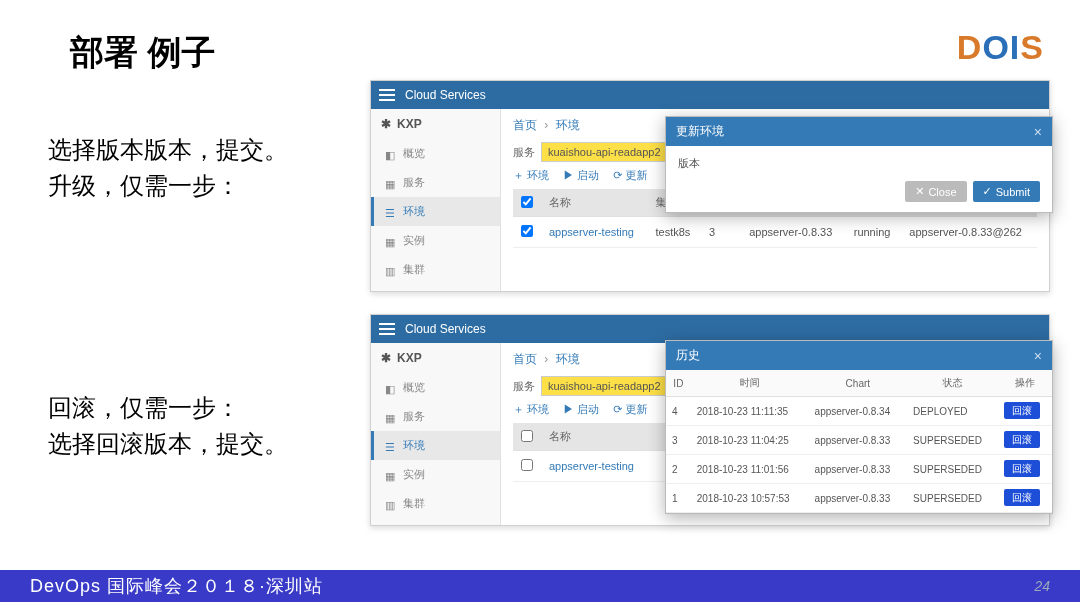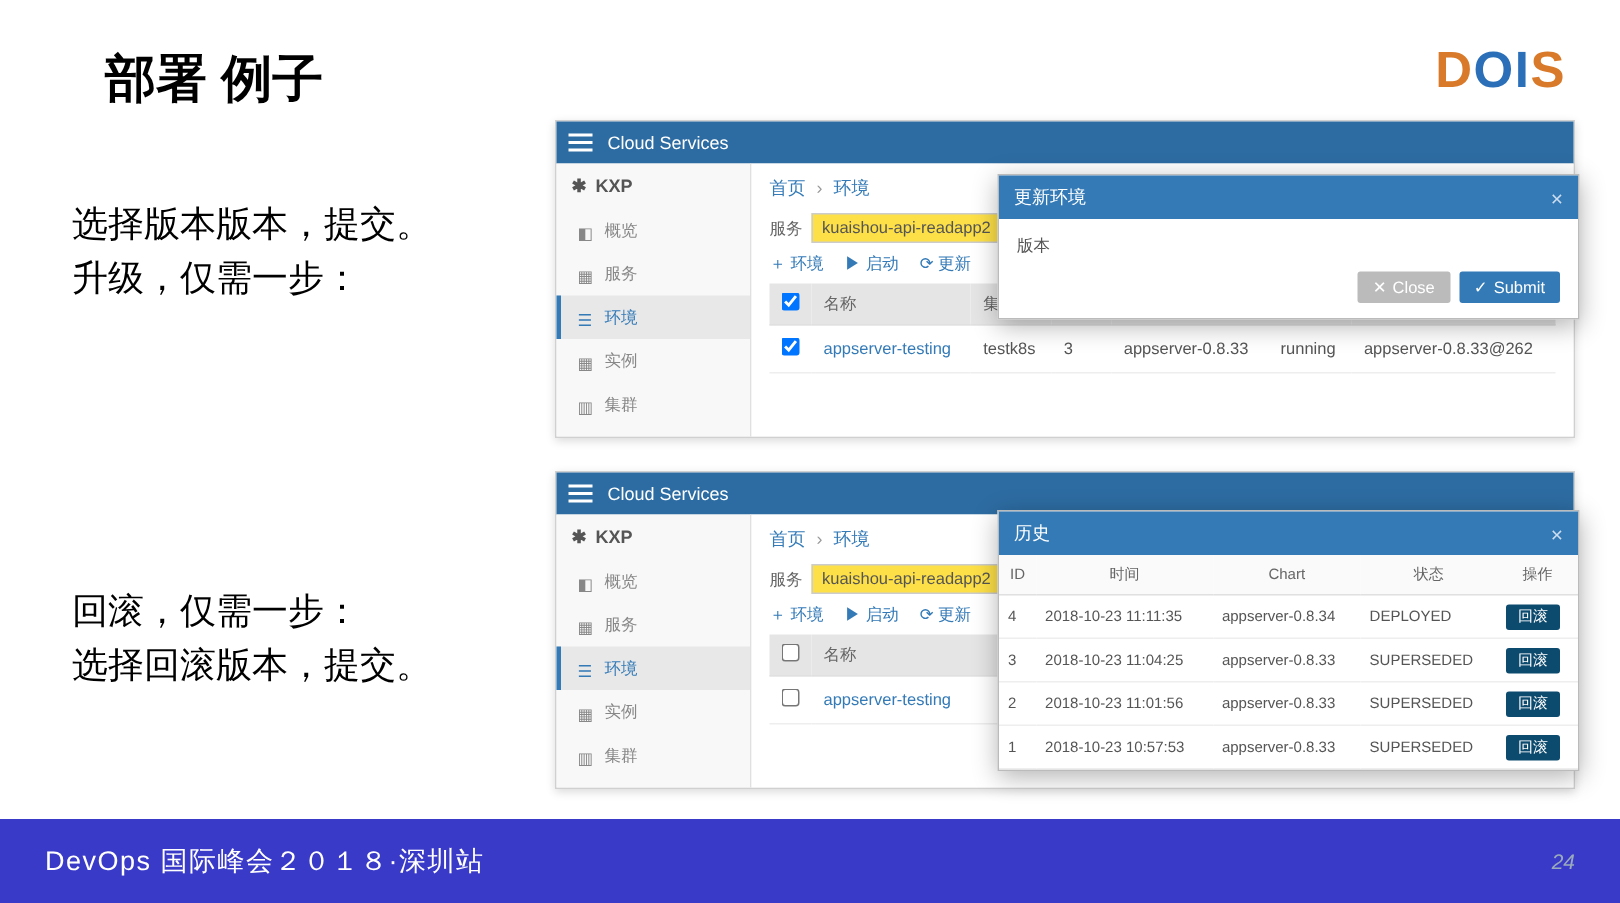--- a/index.html
+++ b/index.html
@@ -43,26 +43,26 @@
 .modal-close { color: #cde; cursor: pointer; font-size: 14px; }
 .modal1 { top: 116px; left: 665px; width: 388px; }
 .modal-body { padding: 10px 12px; }
 .mlabel { font-size: 11px; color: #555; margin-bottom: 4px; }
 .minput { border: 1px solid #ccc; padding: 4px 6px; width: 100%; font-size: 11px; display: flex; justify-content: space-between; color: #555; }
 .minput::after { content: "▾"; color: #999; font-size: 9px; }
 .mbuttons { text-align: right; margin-top: 10px; display: flex; justify-content: flex-end; gap: 6px; }
 .btn { padding: 4px 10px; font-size: 11px; border-radius: 2px; border: none; cursor: pointer; display: inline-flex; align-items: center; gap: 4px; }
 .btn-close { background: #bbb; color: #fff; }
 .btn-submit { background: #337ab7; color: #fff; }
-.btn-roll { background: #0c4a6e; color: #fff; padding: 3px 8px; font-size: 10px; border-radius: 2px; }
+.btn-roll { background: #1d4ed8; color: #fff; padding: 3px 8px; font-size: 10px; border-radius: 2px; }
 .modal2 { top: 340px; left: 665px; width: 388px; }
 .htable { width: 100%; border-collapse: collapse; font-size: 10px; }
 .htable th { text-align: center; padding: 6px; color: #666; border-bottom: 1px solid #e0e0e0; background: #fafafa; font-weight: normal; }
 .htable td { padding: 7px 6px; border-bottom: 1px solid #eee; color: #555; }
-.footer { position: absolute; bottom: 0; left: 0; right: 0; height: 56px; background: #3a3ac8; color: #fff; display: flex; align-items: center; padding: 0 30px; justify-content: space-between; }
+.footer { position: absolute; bottom: 0; left: 0; right: 0; height: 32px; background: #3a3ac8; color: #fff; display: flex; align-items: center; padding: 0 30px; justify-content: space-between; }
 .footer-text { font-size: 18px; letter-spacing: 1px; }
 .footer-page { color: #9ab; font-size: 14px; font-style: italic; }
 .ghost { position: absolute; bottom: -6px; left: 44px; color: rgba(0,0,0,0.15); font-size: 26px; font-weight: bold; }
 .iconbox { width: 10px; height: 10px; display: inline-block; }
 </style>
 </head>
 <body>
 
 <div class="slide">
   <div class="title">部署 例子</div>

